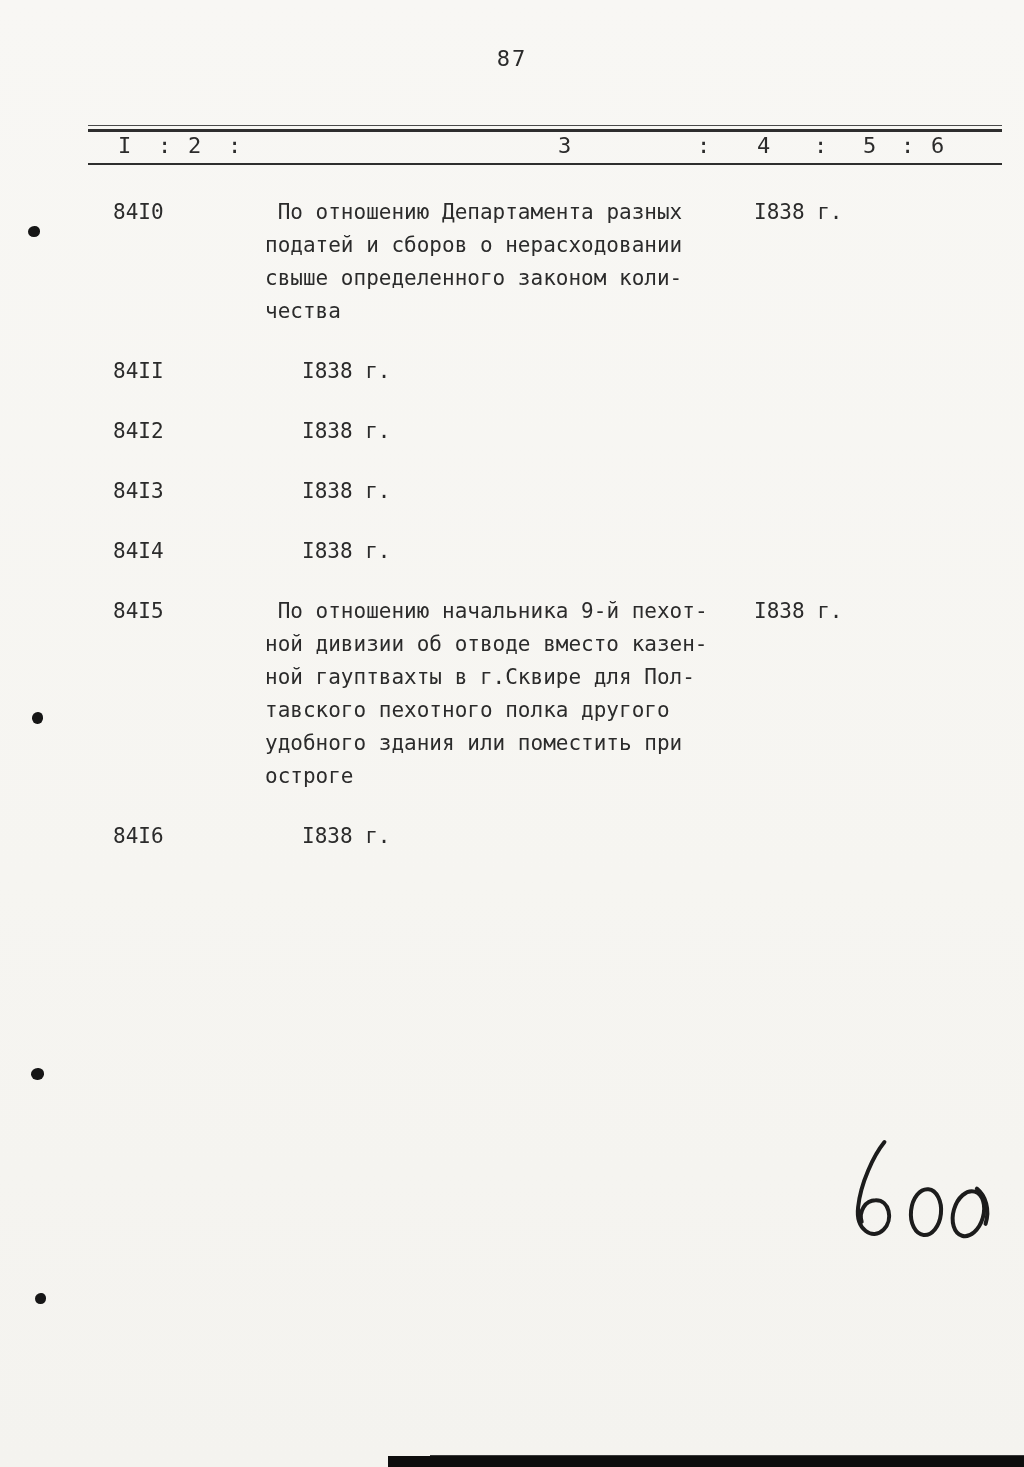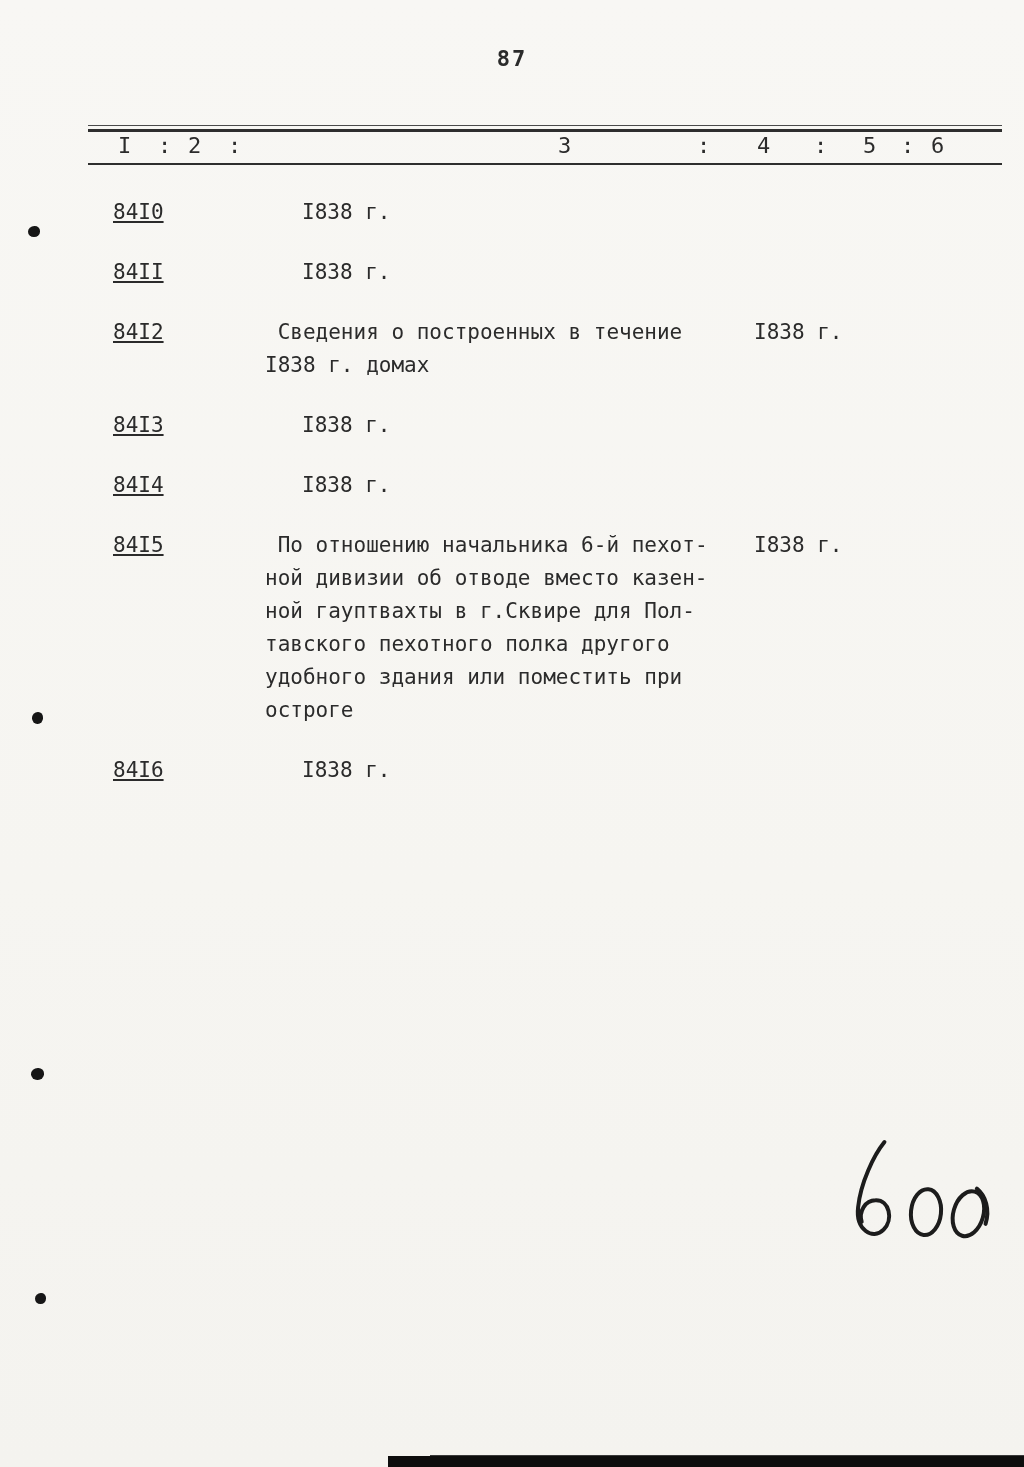--- a/index.html
+++ b/index.html
@@ -15,41 +15,40 @@
     color: #2b2b2b;
   }
   .page-number {
     position: absolute;
     top: 46px;
     left: 0;
     width: 100%;
     text-align: center;
     font-size: 22px;
     letter-spacing: 2px;
-    font-weight: bold;
   }
   
   .rule { position: absolute; left: 88px; right: 22px; background: #2e2e2e; }
   .rule-top-thin { top: 125px; height: 1px; background: #4a4a4a; }
   .rule-top { top: 129px; height: 3px; }
   .rule-bottom { top: 163px; height: 2px; }
   
   .table-header { position: absolute; top: 0; left: 0; width: 100%; height: 170px; }
   .col-label { position: absolute; top: 133px; font-size: 22px; }
   
   .entries { position: absolute; top: 196px; left: 0; right: 0; padding-left: 113px; }
   .entry {
     display: grid;
     grid-template-columns: 152px 452px auto;
     align-items: start;
     margin-bottom: 27px;
     font-size: 21px;
     line-height: 33px;
   }
-  .entry-number { white-space: nowrap; text-decoration: underline; }
+  .entry-number { white-space: nowrap; }
   .entry-description { white-space: pre-wrap; }
   .entry-year { white-space: nowrap; padding-left: 2px; margin-left: 35px; }
   
   .margin-dot {
     position: absolute;
     background: #161616;
     border-radius: 55% 45% 50% 50%;
   }
   .dot-1 { left: 28px;  top: 226px;  width: 12px; height: 11px; }
   .dot-2 { left: 32px;  top: 712px;  width: 11px; height: 12px; }
@@ -101,48 +100,50 @@
     <span class="col-label" style="left:863px">5</span>
     <span class="col-label" style="left:901px">:</span>
     <span class="col-label" style="left:931px">6</span>
     <div class="rule rule-bottom"></div>
   </div>
 
   <div class="entries">
 
     <div class="entry">
       <div class="entry-number">84I0</div>
+      <div class="entry-description"> По отношению Департамента разных
+податей и сборов о нерасходовании
+свыше определенного законом коли-
+чества</div>
       <div class="entry-year">I838 г.</div>
     </div>
 
     <div class="entry">
       <div class="entry-number">84II</div>
       <div class="entry-year">I838 г.</div>
     </div>
 
     <div class="entry">
       <div class="entry-number">84I2</div>
-      <div class="entry-description"> Сведения о построенных в течение
-I838 г. домах</div>
       <div class="entry-year">I838 г.</div>
     </div>
 
     <div class="entry">
       <div class="entry-number">84I3</div>
       <div class="entry-year">I838 г.</div>
     </div>
 
     <div class="entry">
       <div class="entry-number">84I4</div>
       <div class="entry-year">I838 г.</div>
     </div>
 
     <div class="entry">
       <div class="entry-number">84I5</div>
-      <div class="entry-description"> По отношению начальника 6-й пехот-
+      <div class="entry-description"> По отношению начальника 9-й пехот-
 ной дивизии об отводе вместо казен-
 ной гауптвахты в г.Сквире для Пол-
 тавского пехотного полка другого
 удобного здания или поместить при
 остроге</div>
       <div class="entry-year">I838 г.</div>
     </div>
 
     <div class="entry">
       <div class="entry-number">84I6</div>

